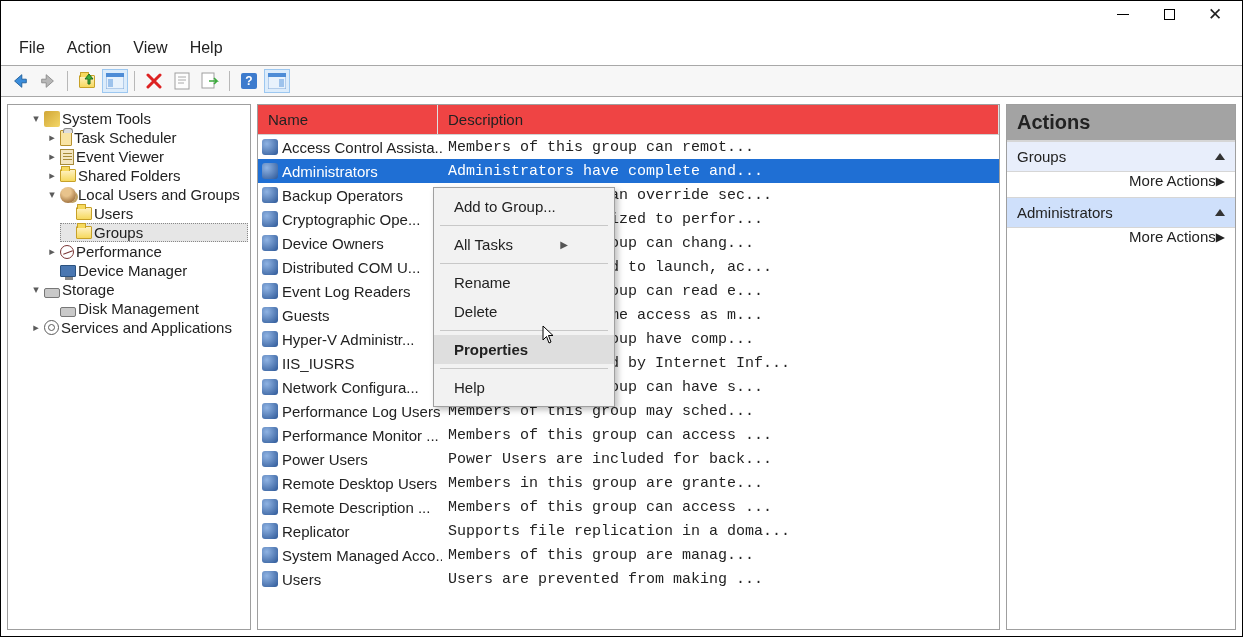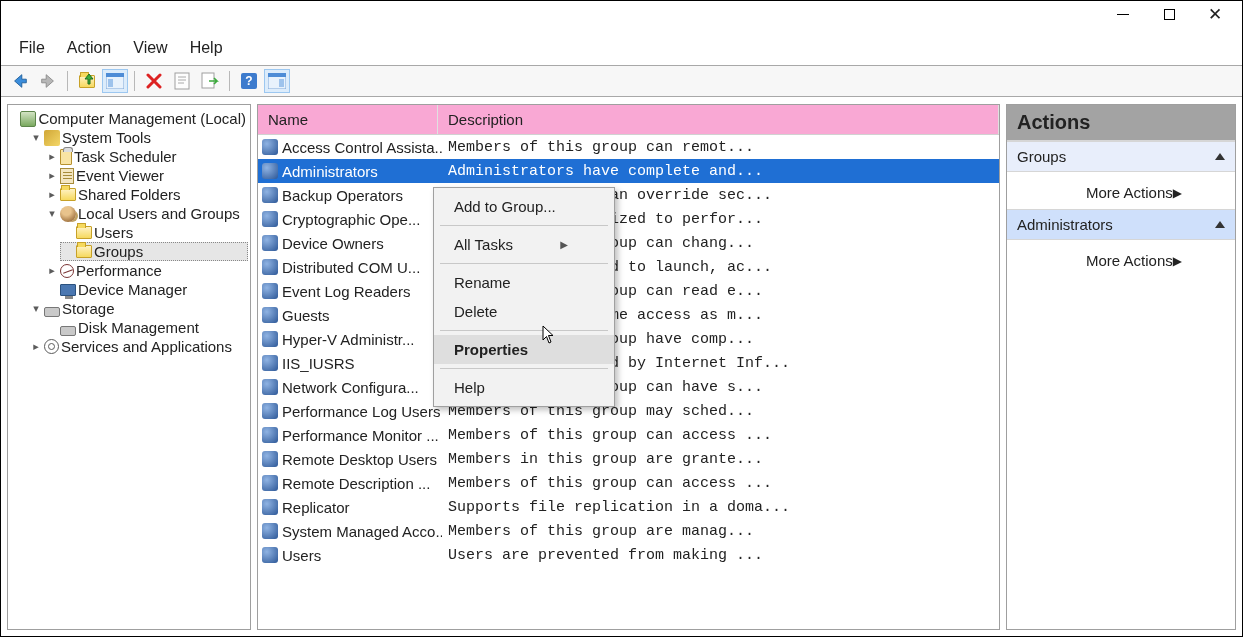--- a/index.html
+++ b/index.html
@@ -26,21 +26,21 @@
   .tree-pane { width:244px; padding:4px 2px; font-size:15px; }
   .tree ul { list-style:none; margin:0; padding:0 0 0 16px; }
   .tree > ul { padding-left:2px; }
   .tree li { white-space:nowrap; }
   .tr-row { display:flex; align-items:center; gap:2px; padding:1px 2px; }
   .tr-row.selected { background:#e6e6e6; border:1px dotted #888; padding:0 1px; }
   .twisty { width:12px; display:inline-block; text-align:center; color:#5b5b5b; font-size:11px; }
   .icon16 { width:16px; height:16px; flex:none; }
   
   .list-pane { flex:1; margin:0 6px; display:flex; flex-direction:column; position:relative; }
-  .list-header { display:flex; border-bottom:1px solid #d1d1d1; background:#f9a8d4; font-size:15px; }
+  .list-header { display:flex; border-bottom:1px solid #d1d1d1; background:#ef4444; font-size:15px; }
   .list-header .col { padding:6px 10px; border-right:1px solid #e0e0e0; }
   .col-name { width:180px; }
   .col-desc { flex:1; }
   .list-body { flex:1; overflow:hidden; }
   .list-row { display:flex; align-items:center; font-size:15px; height:24px; padding:0 4px; }
   .list-row.selected { background:#1f6fd4; color:#fff; }
   .list-row .cell-name { width:180px; display:flex; align-items:center; gap:4px; overflow:hidden; text-overflow:ellipsis; white-space:nowrap; }
   .list-row .cell-desc { flex:1; overflow:hidden; text-overflow:ellipsis; white-space:nowrap; padding-left:6px;font-family:Liberation Mono, monospace; }
   
   .context-menu { position:absolute; background:#f2f2f2; border:1px solid #a0a0a0; box-shadow:3px 3px 6px rgba(0,0,0,0.25); padding:4px 0; font-size:15px; z-index:100; }
@@ -48,21 +48,21 @@
   .context-menu .cm-item.hover { background:#dedede; }
   .context-menu .cm-item .arrow { font-size:10px; color:#555; }
   .context-menu .cm-sep { height:1px; background:#c8c8c8; margin:4px 6px; }
   .context-menu .cm-item.bold { font-weight:600; }
   .cursor-arrow { position:absolute; width:14px; height:20px; pointer-events:none; z-index:200; }
   
   .actions-pane { width:230px; display:flex; flex-direction:column; font-size:15px; }
   .actions-pane .ap-title { background:#a3a3a3; border-bottom:1px solid #d6d6d6; padding:6px 10px; font-weight:600; font-size:20px; }
   .ap-section-hdr { background:#e8eefb; border-top:1px solid #d6d6d6; border-bottom:1px solid #d6d6d6; padding:6px 10px; display:flex; justify-content:space-between; align-items:center; }
   .ap-section-hdr.sel { background:#cfe0fb; }
-  .ap-item { padding:12px 10px 8px 36px; display:flex; justify-content:center; align-items:center; }
+  .ap-item { padding:0 10px 8px 36px; display:flex; justify-content:flex-end; align-items:center; }
   .ap-item .arrow { font-size:12px; }
   .chev { width:0; height:0; border-left:5px solid transparent; border-right:5px solid transparent; border-bottom:7px solid #333; }
   
   .ico-folder{ display:inline-block; width:16px; height:13px; background:linear-gradient(#fff2c4,#f6d95e); border:1px solid #c7a128; border-radius:1px; position:relative; }
   .ico-folder::before{ content:""; position:absolute; top:-4px; left:0; width:7px; height:4px; background:#f6d95e; border:1px solid #c7a128; border-bottom:none; border-radius:1px 1px 0 0; }
   .ico-group{ display:inline-block; width:16px; height:16px; background:radial-gradient(circle at 30% 30%, #8fb3e3 0%, #36609e 90%); border-radius:3px; }
   .ico-comp{ display:inline-block; width:16px; height:12px; background:#4a77b1; border:1px solid #2b527f; border-radius:1px; position:relative; }
   .ico-comp::after{ content:""; position:absolute; bottom:-4px; left:4px; width:8px; height:3px; background:#888; }
   .ico-mgmt{ display:inline-block; width:16px; height:16px; background:linear-gradient(#d2e3c3,#7aa95f); border:1px solid #5d854a; border-radius:2px; }
   .ico-people{ display:inline-block; width:16px; height:16px; background:radial-gradient(circle at 40% 30%, #e8c38c 30%, #8f5f2d 90%); border-radius:50%; box-shadow:4px 2px 0 -2px #bfa05e; }
@@ -162,25 +162,20 @@
           <rect x="11" y="6" width="5" height="8" fill="#9ec3ec"></rect>
         </svg>
     </div>
   </div>
 
   <div class="client">
 
     <div class="pane tree-pane tree">
       <ul>
         <li>
-          <div class="tr-row">
-            <span class="twisty"></span>
-            <span class="icon16 ico-mgmt"></span>
-            <span>Computer Management (Local)</span>
-          </div>
           <ul>
             <li>
               <div class="tr-row">
                 <span class="twisty">▾</span>
                 <span class="icon16 ico-tools"></span>
                 <span>System Tools</span>
               </div>
               <ul>
                 <li>
                     <div class="tr-row">
@@ -363,20 +358,27 @@
           <div class="list-row">
             <div class="cell-name">
               <span class="icon16 ico-group"></span>
               <span>Performance Monitor ...</span>
             </div>
             <div class="cell-desc">Members of this group can access ...</div>
           </div>
           <div class="list-row">
             <div class="cell-name">
               <span class="icon16 ico-group"></span>
+              <span>Power Users</span>
+            </div>
+            <div class="cell-desc">Power Users are included for back...</div>
+          </div>
+          <div class="list-row">
+            <div class="cell-name">
+              <span class="icon16 ico-group"></span>
               <span>Remote Desktop Users</span>
             </div>
             <div class="cell-desc">Members in this group are grante...</div>
           </div>
           <div class="list-row">
             <div class="cell-name">
               <span class="icon16 ico-group"></span>
               <span>Remote Description ...</span>
             </div>
             <div class="cell-desc">Members of this group can access ...</div>

